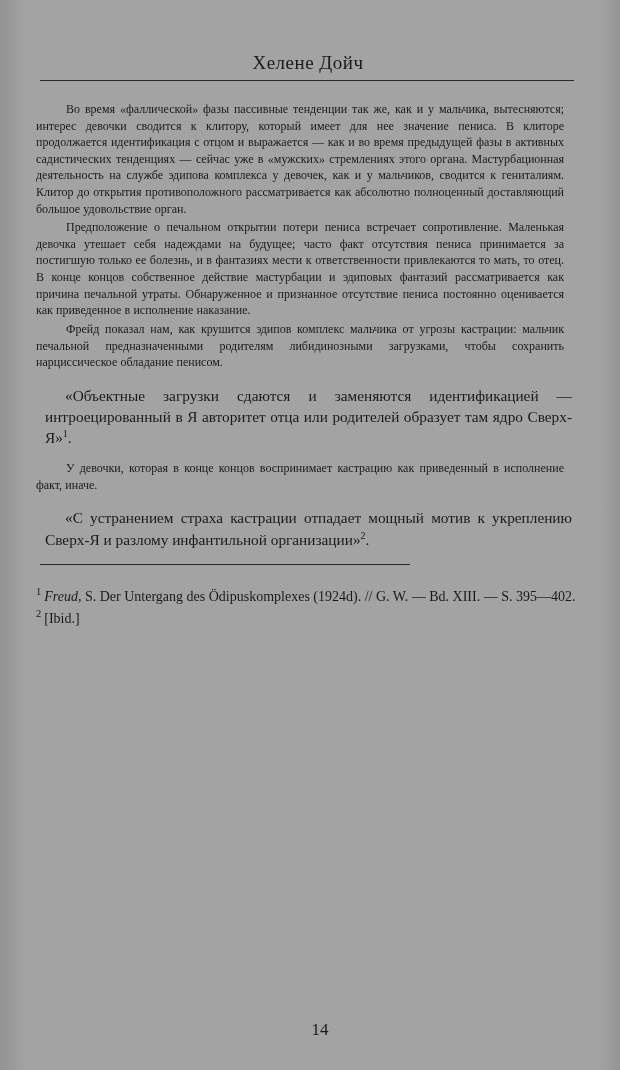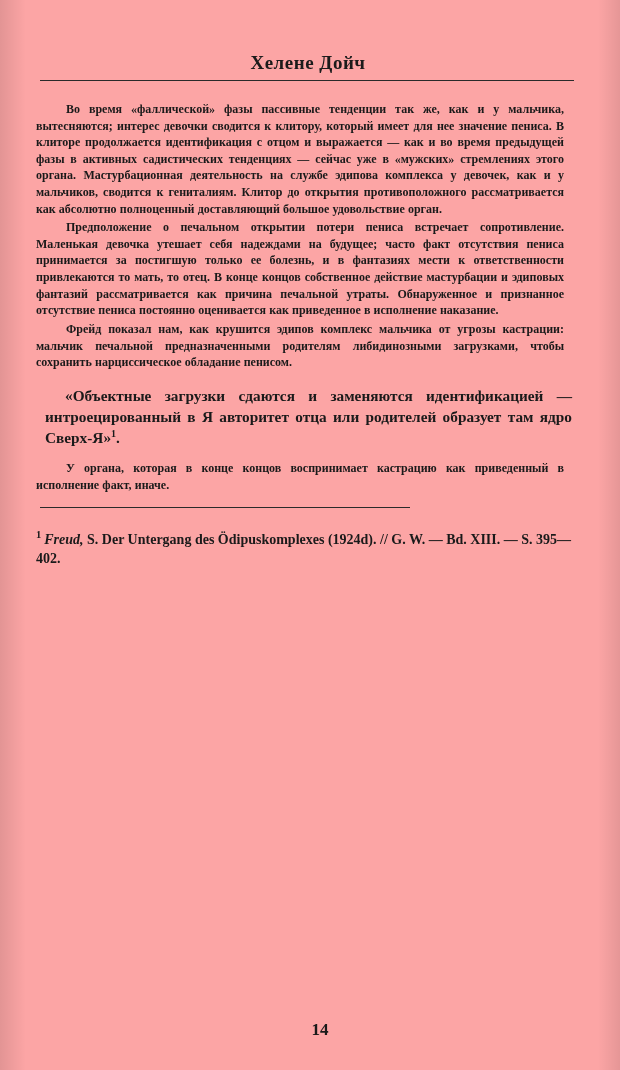--- a/index.html
+++ b/index.html
@@ -11,22 +11,21 @@
     width: 620px;
     height: 1070px;
     font-family: "Liberation Serif", "DejaVu Serif", serif;
     color: #1a1a1a;
     position: relative;
     overflow: hidden;
   }
   .page {
     position: absolute;
     inset: 0;
-    background: #fca5a5;
-    font-weight: bold;
+    background: #a3a3a3;
   }
   
   .page::before {
     content: "";
     position: absolute;
     top: 0; left: 0;
     width: 26px; height: 100%;
     background: linear-gradient(to right, rgba(0,0,0,0.10), rgba(0,0,0,0));
     pointer-events: none;
   }
@@ -129,27 +128,33 @@
     <hr class="rule">
 
     <p class="body-par first">Во время «фаллической» фазы пассивные тенденции так же, как и у мальчика, вытесняются; интерес девочки сводится к клитору, который имеет для нее значение пениса. В клиторе продолжается идентификация с отцом и выражается — как и во время предыдущей фазы в активных садистических тенденциях — сейчас уже в «мужских» стремлениях этого органа. Мастурбационная деятельность на службе эдипова комплекса у девочек, как и у мальчиков, сводится к гениталиям. Клитор до открытия противоположного рассматривается как абсолютно полноценный доставляющий большое удовольствие орган.</p>
     <p class="body-par">Предположение о печальном открытии потери пениса встречает сопротивление. Маленькая девочка утешает себя надеждами на будущее; часто факт отсутствия пениса принимается за постигшую только ее болезнь, и в фантазиях мести к ответственности привлекаются то мать, то отец. В конце концов собственное действие мастурбации и эдиповых фантазий рассматривается как причина печальной утраты. Обнаруженное и признанное отсутствие пениса постоянно оценивается как приведенное в исполнение наказание.</p>
     <p class="body-par">Фрейд показал нам, как крушится эдипов комплекс мальчика от угрозы кастрации: мальчик печальной предназначенными родителям либидинозными загрузками, чтобы сохранить нарциссическое обладание пенисом.</p>
 
     <blockquote class="quote">
       <span>«Объектные загрузки сдаются и заменяются идентификацией — интроецированный в Я авторитет отца или родителей образует там ядро Сверх-Я»</span><span class="sup">1</span><span>.</span>
     </blockquote>
 
-    <p class="body-par">У органа, которая в конце концов воспринимает кастрацию как приведенный в исполнение факт, иначе.</p>
+    <p class="body-par">У девочки, которая в конце концов воспринимает кастрацию как приведенный в исполнение факт, иначе.</p>
 
+    <blockquote class="quote">
+      <span>«С устранением страха кастрации отпадает мощный мотив к укреплению Сверх-Я и разлому инфантильной организации»</span><span class="sup">2</span><span>.</span>
+    </blockquote>
 
     <hr class="rule-bottom">
 
     <div class="footnotes">
       <p class="fn">
         <span class="marker">1</span><i>Freud,</i><span> S. Der Untergang des Ödipuskomplexes (1924d). // G. W. — Bd. XIII. — S. 395—402.</span>
+      </p>
+      <p class="fn">
+        <span class="marker">2</span><span>[Ibid.]</span>
       </p>
     </div>
 
   </div>
 
   <div class="folio">14</div>
 </div>
 
 </body></html>

